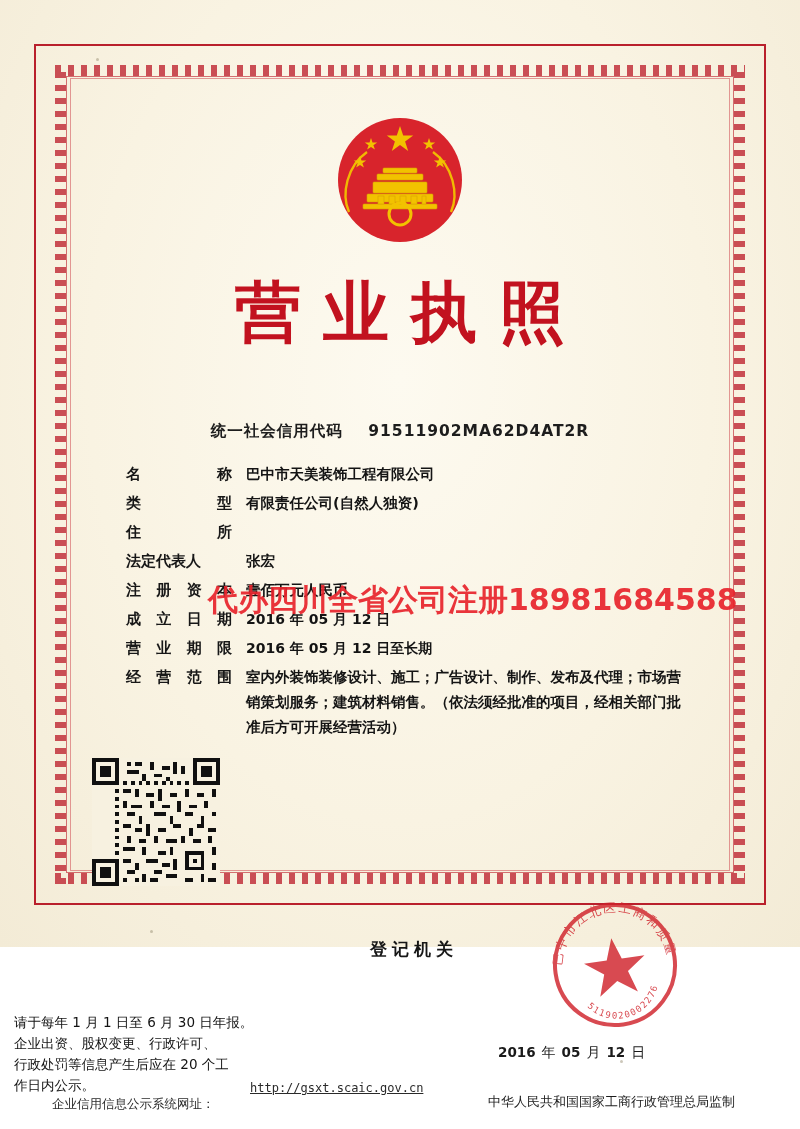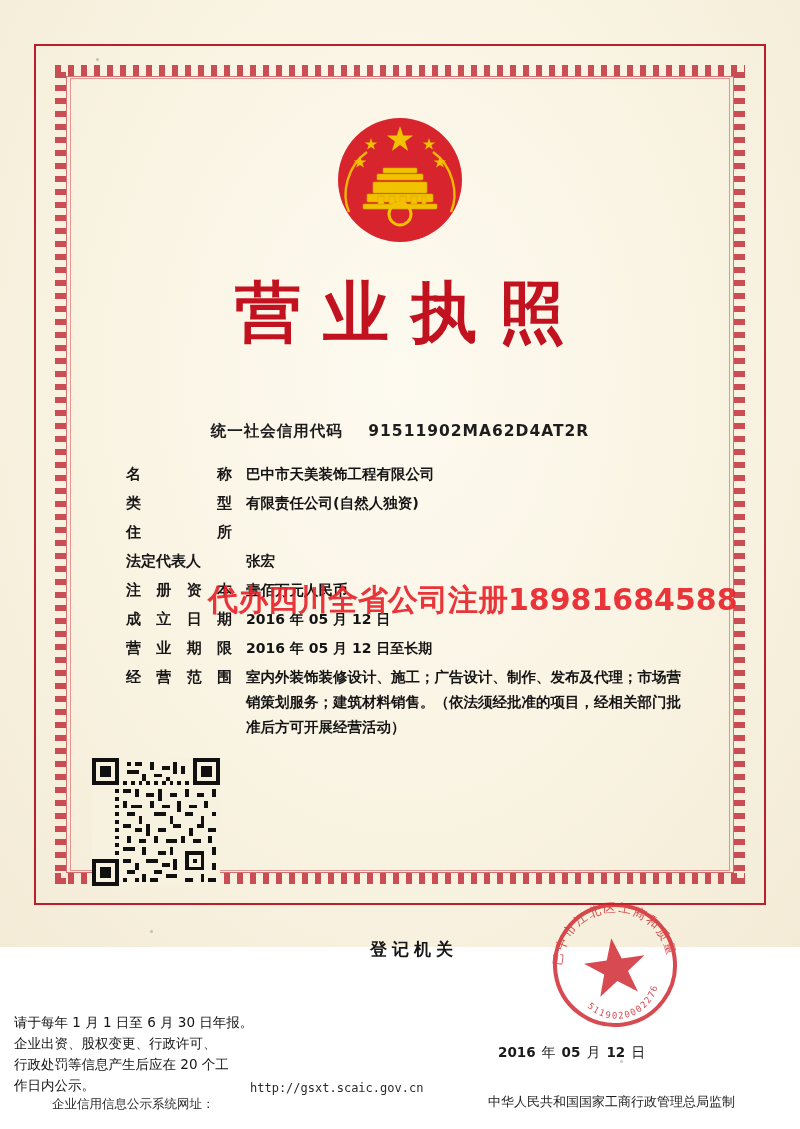--- a/index.html
+++ b/index.html
@@ -236,20 +236,21 @@
     color: #2a2a2a;
     font-family: "DejaVu Sans", "Liberation Sans", sans-serif;
   }
   .footer-url {
     position: absolute;
     left: 250px;
     top: 1081px;
     font-size: 12px;
     color: #2a2a2a;
     font-family: "DejaVu Sans Mono", monospace;
+    text-decoration: underline;
   }
   .footer-right {
     position: absolute;
     left: 488px;
     top: 1093px;
     font-size: 13px;
     color: #1c1c1c;
     font-family: "DejaVu Sans", "Liberation Sans", sans-serif;
   }
   .speck {

